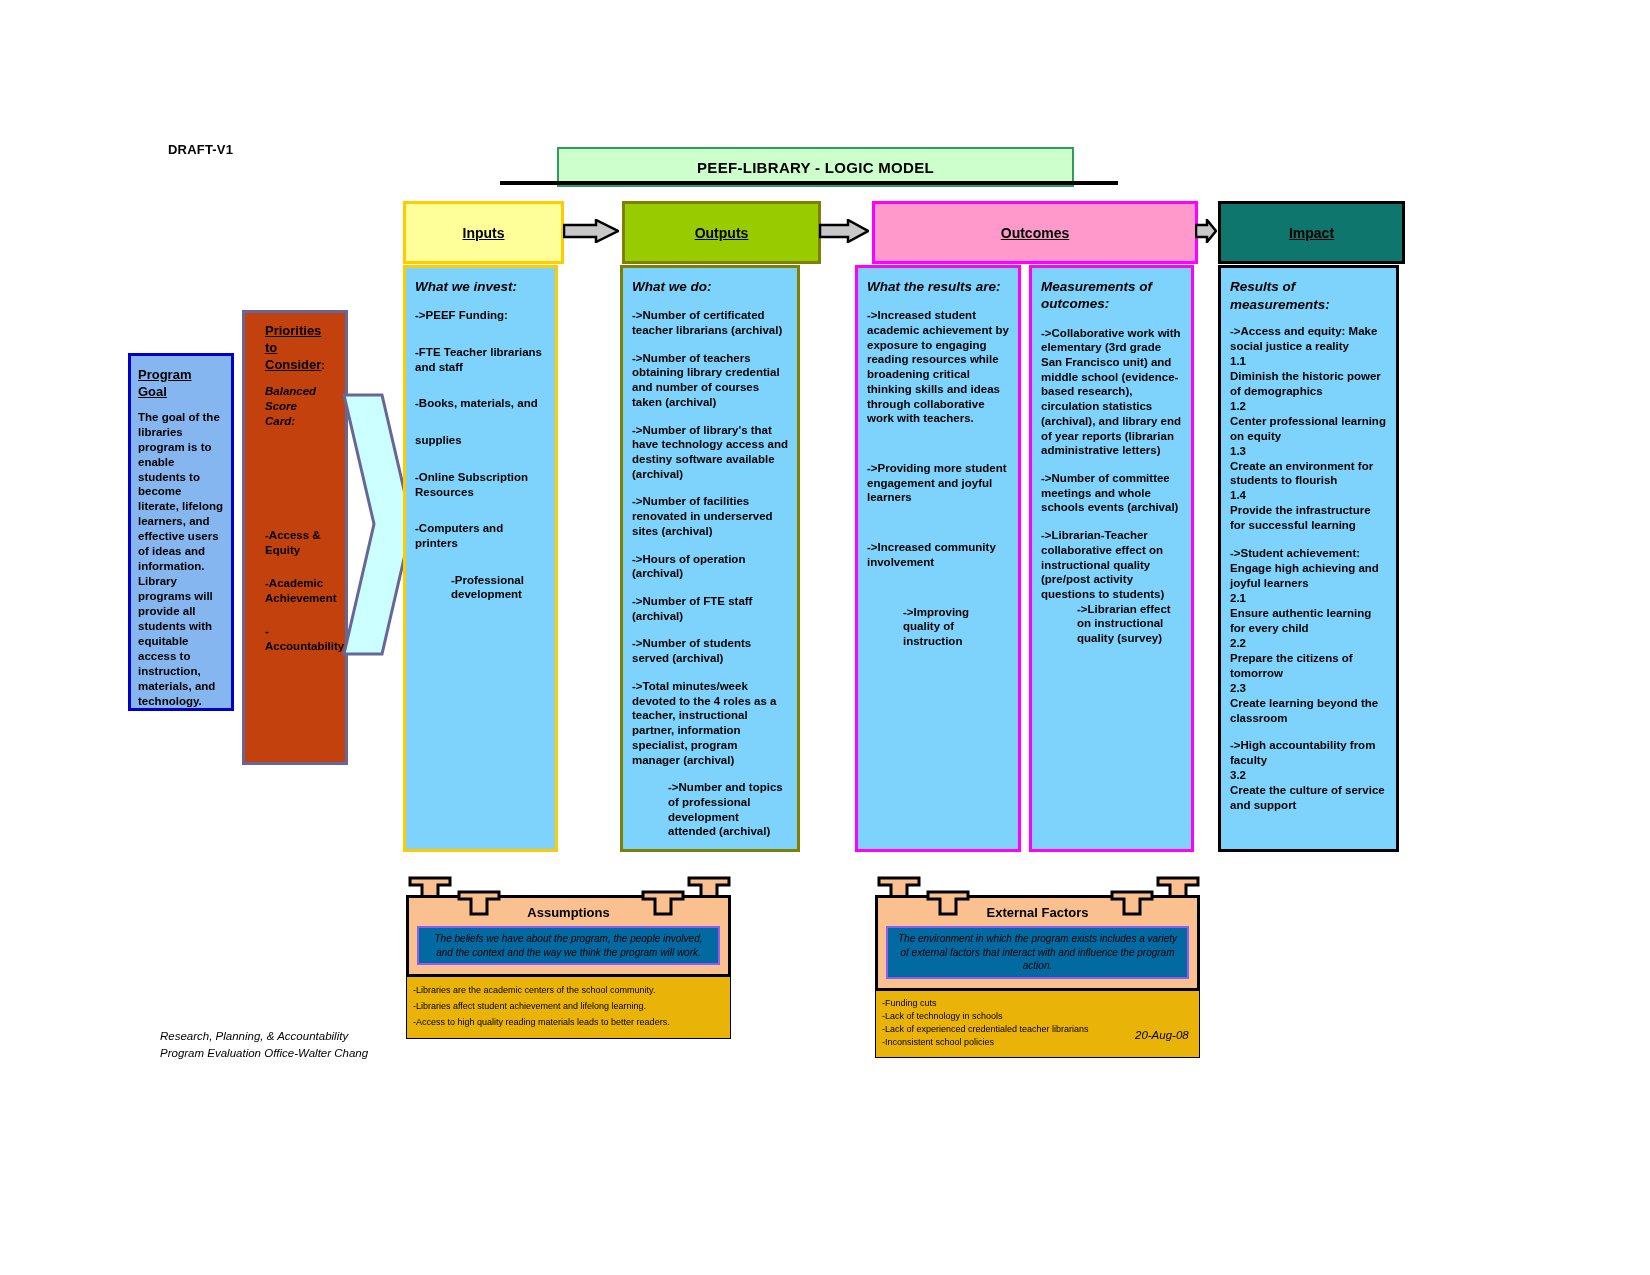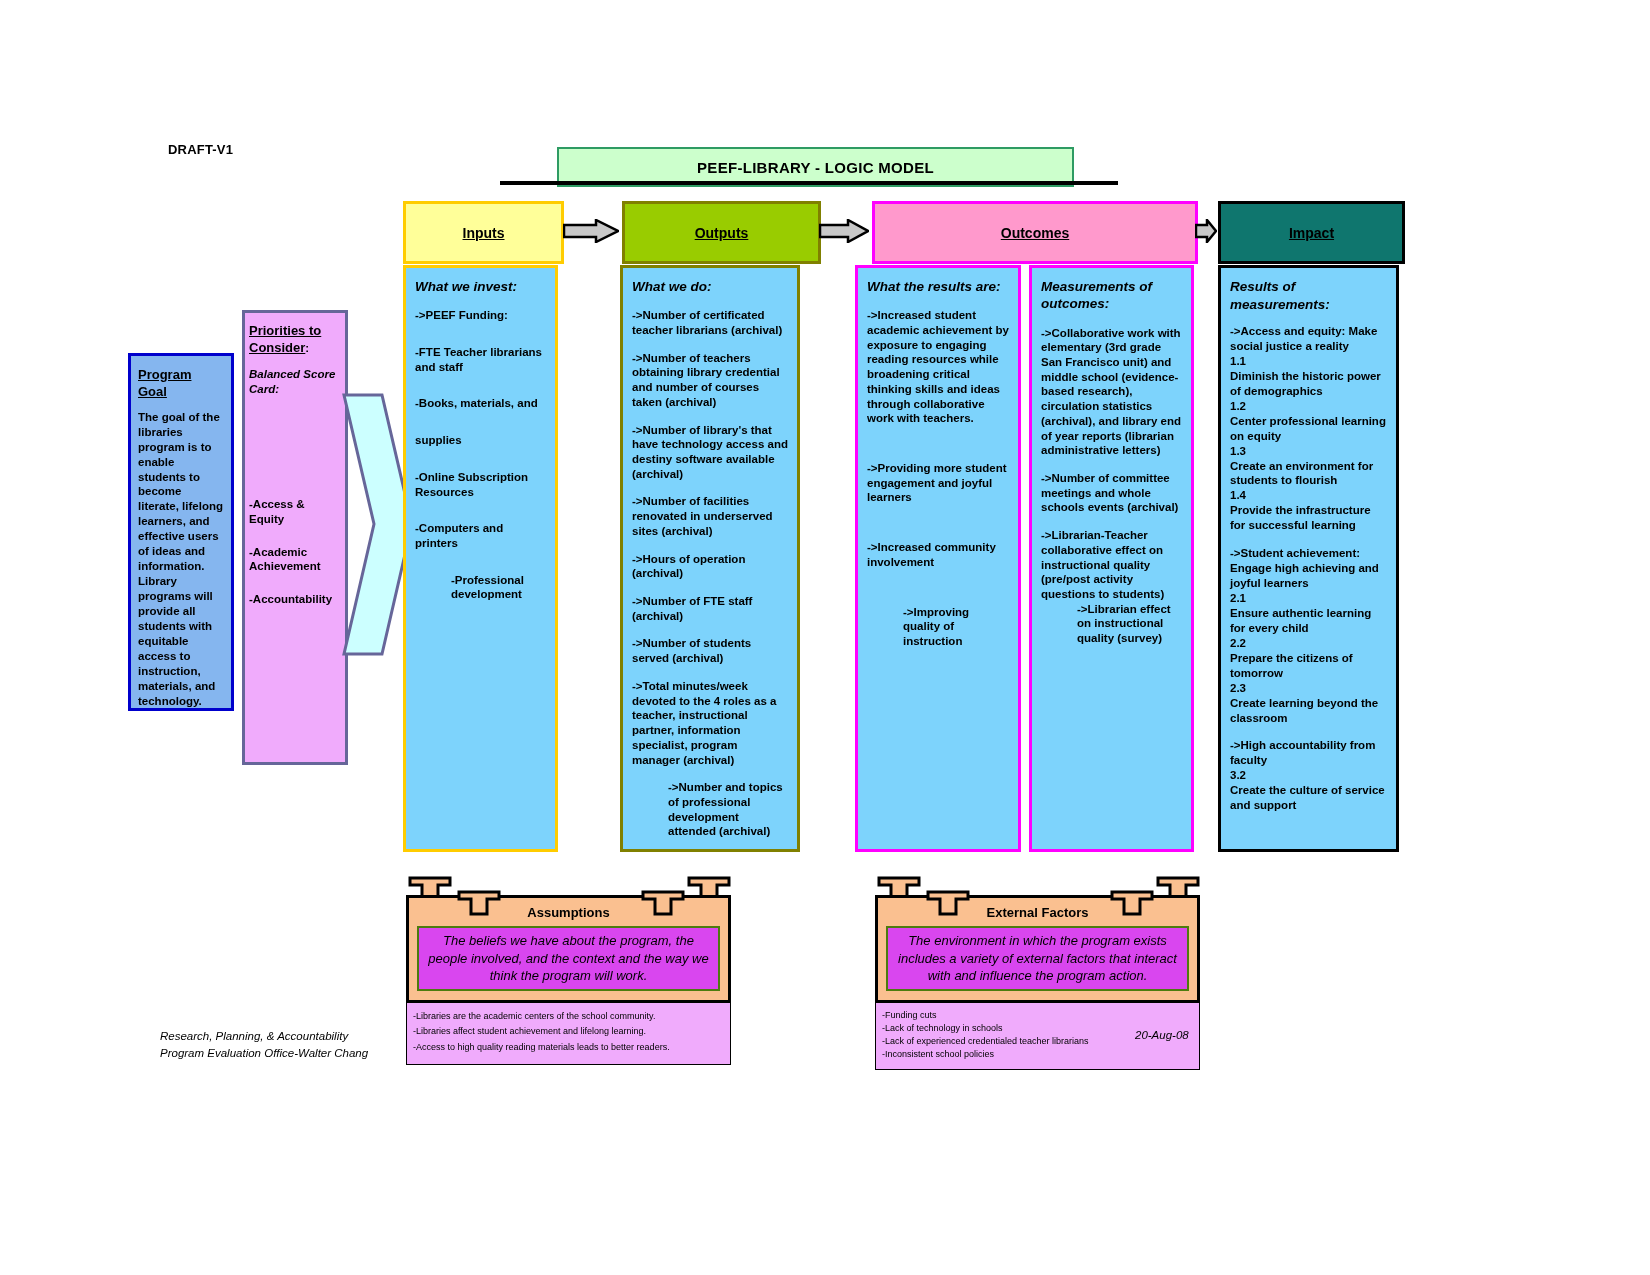--- a/index.html
+++ b/index.html
@@ -99,24 +99,24 @@
     padding: 11px 7px;
     text-align: left;
     font-size: 11.5px; font-weight: bold; line-height: 1.3;
   }
   #goal-box .gt { text-decoration: underline; font-size: 13px; display:block; margin-bottom: 9px; }
 
   
   #priorities-box {
     left: 242px; top: 310px;
     width: 106px; height: 455px;
-    background: #f0abfc;
+    background: #c2410c;
     border: 3px solid #666699;
     box-sizing: border-box;
-    padding: 10px 4px;
+    padding: 10px 20px;
     font-size: 11.5px; font-weight: bold; line-height: 1.3;
   }
   #priorities-box .pt { text-decoration: underline; font-size: 13px; }
   #priorities-box .pt-colon { text-decoration: none; }
   #priorities-box .bsc { font-style: italic; margin-top: 10px; }
   #priorities-box .spacer { height: 82px; }
   #priorities-box .item { margin-top: 18px; }
   #priorities-box .item:first-of-type { margin-top: 0; }
 
   
@@ -134,32 +134,32 @@
     box-sizing: border-box;
     padding: 7px 8px 9px 8px;
     margin-top: 18px;
   }
   .banner-title {
     text-align: center;
     font-size: 13px; font-weight: bold;
     margin-bottom: 6px;
   }
   .banner-sub {
-    border: 2px solid #4d7c0f;
-    background: #d946ef;
+    border: 2px solid #8b5cf6;
+    background: #0369a1;
     padding: 4px 6px;
-    font-size: 13px;
+    font-size: 10px;
     font-style: italic;
     text-align: center;
     line-height: 1.35;
   }
   .banner-body {
     border: 1px solid #000;
     border-top: none;
-    background: #f0abfc;
+    background: #eab308;
     padding: 6px 6px 8px 6px;
     font-size: 9px;
     line-height: 1.75;
   }
   #extern-wrap .banner-body { line-height: 1.45; }
 
   
   .clamp { position: absolute; }
   .clamp svg { display: block; }
 

